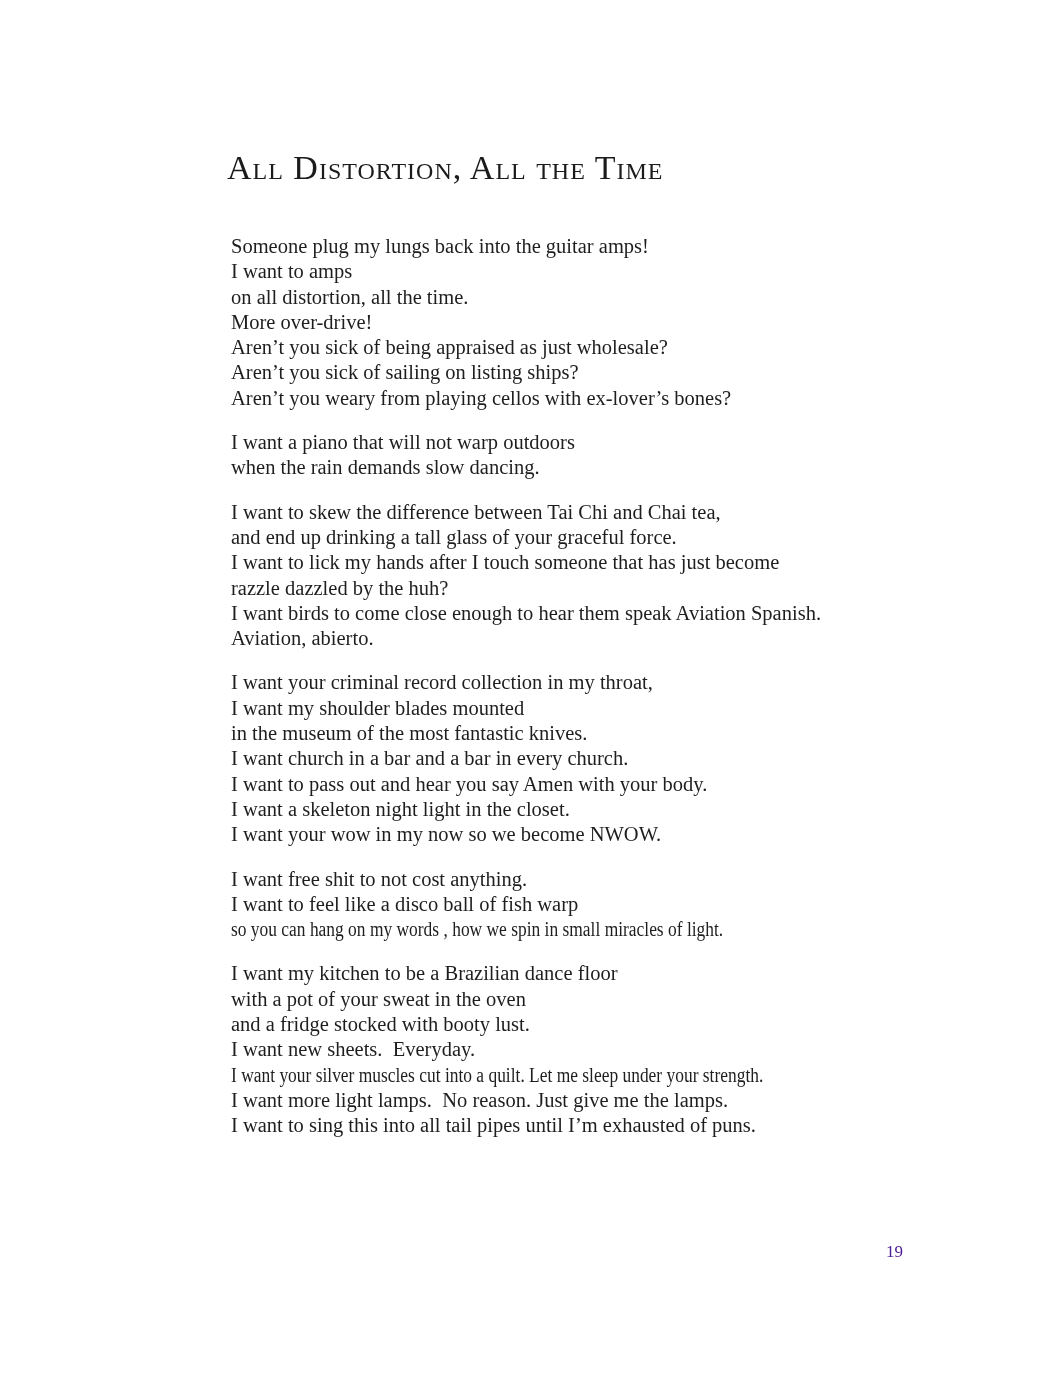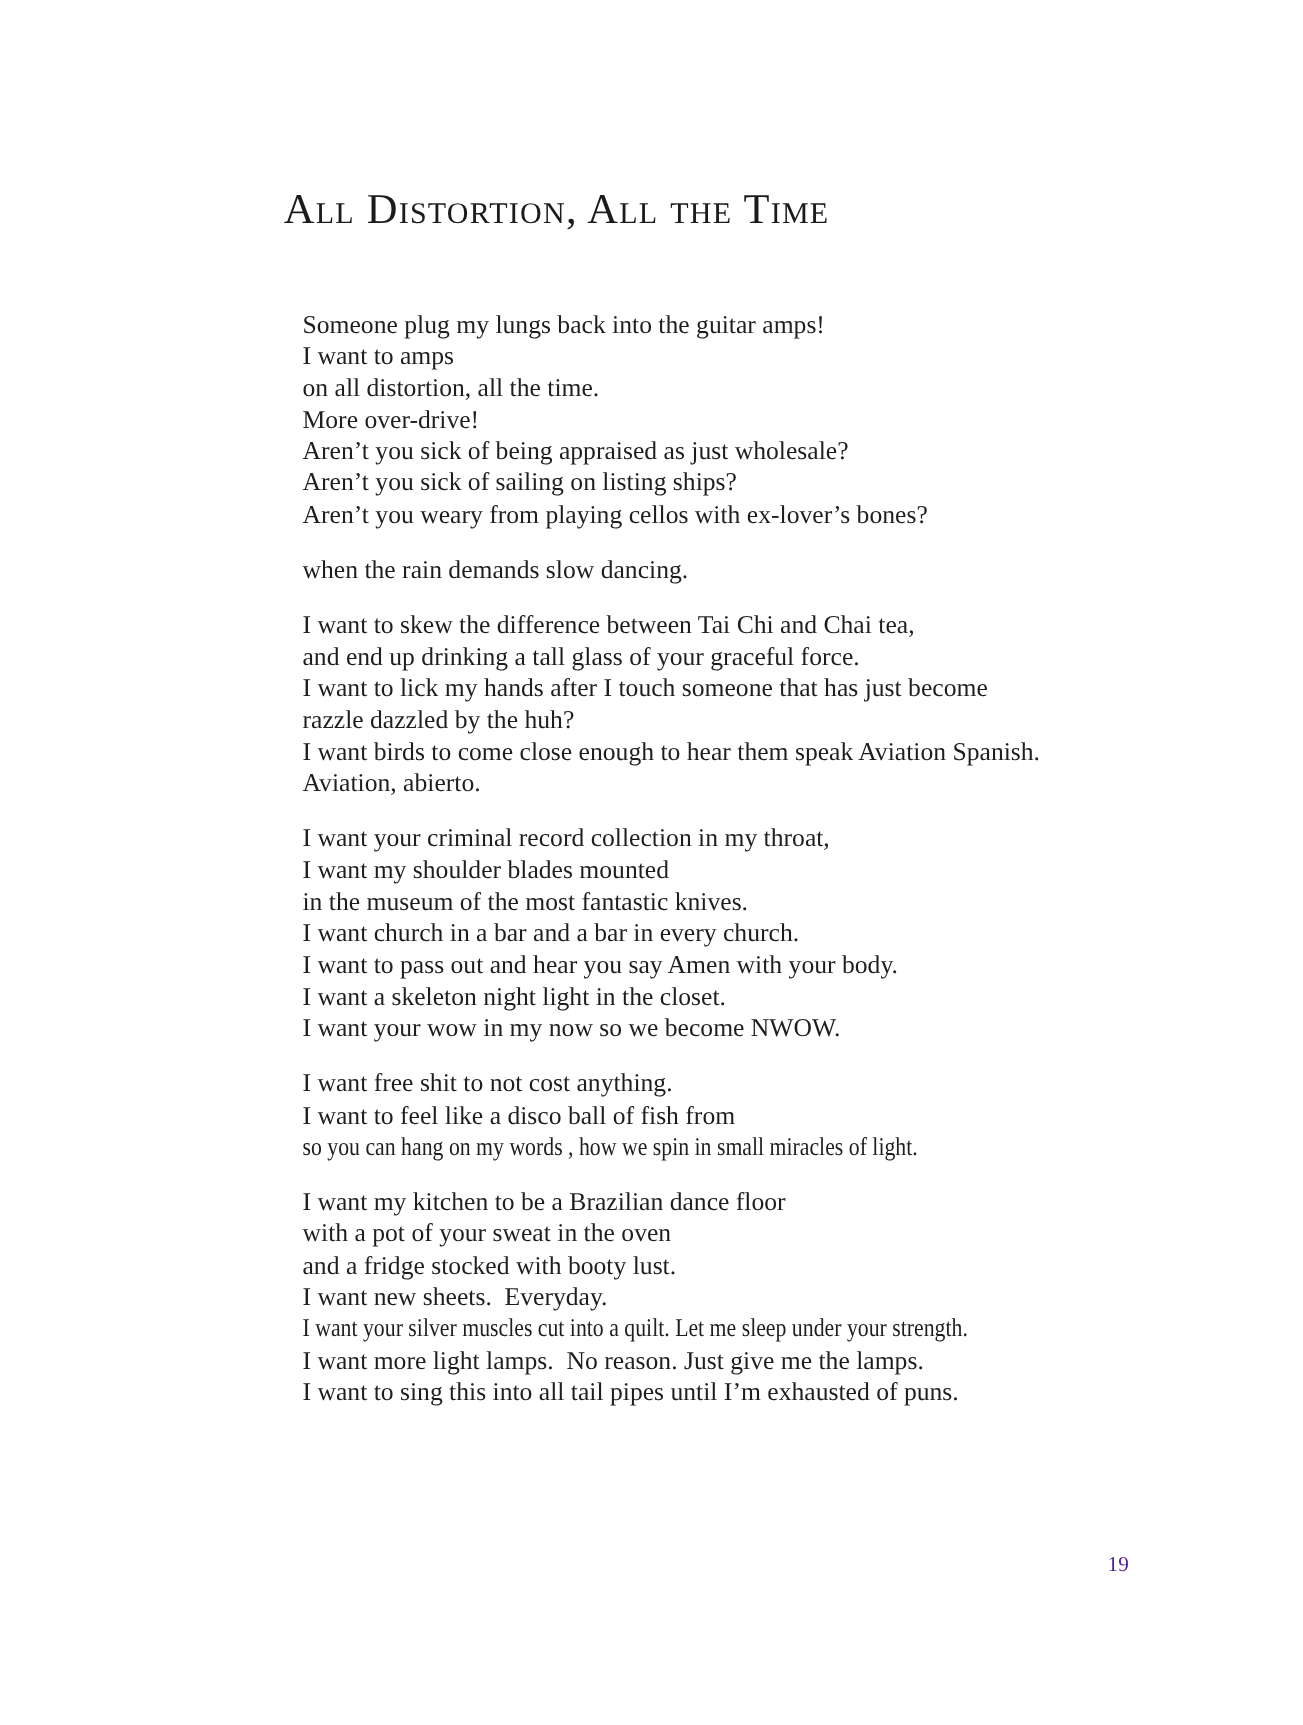--- a/index.html
+++ b/index.html
@@ -25,25 +25,25 @@
     left: 227px;
     top: 148px;
     width: 700px;
   }
   .poem-title {
     font-variant: small-caps;
     font-size: 34px;
     line-height: 40px;
     letter-spacing: 1px;
     color: #1b1b1b;
-    margin: 0 0 60px 0;
+    margin: 0 0 46px 0;
     font-weight: normal;
   }
   .stanza {
-    margin: 0 0 19px 15px;
+    margin: 0 0 19px 4px;
   }
   .line {
     font-size: 20.5px;
     line-height: 25.3px;
     white-space: pre;
     color: #1e1e1e;
   }
   .condensed {
     transform: scaleX(0.85);
     transform-origin: 0 50%;
@@ -69,20 +69,21 @@
       <div class="line">I want to amps</div>
       <div class="line">on all distortion, all the time.</div>
       <div class="line">More over-drive!</div>
       <div class="line">Aren’t you sick of being appraised as just wholesale?</div>
       <div class="line">Aren’t you sick of sailing on listing ships?</div>
       <div class="line">Aren’t you weary from playing cellos with ex-lover’s bones?</div>
     </div>
 
 
     <div class="stanza">
+      <div class="line">I want a piano that will not warp outdoors</div>
       <div class="line">when the rain demands slow dancing.</div>
     </div>
 
     <div class="stanza">
       <div class="line">I want to skew the difference between Tai Chi and Chai tea,</div>
       <div class="line">and end up drinking a tall glass of your graceful force.</div>
       <div class="line">I want to lick my hands after I touch someone that has just become</div>
       <div class="line">razzle dazzled by the huh?</div>
       <div class="line">I want birds to come close enough to hear them speak Aviation Spanish.</div>
       <div class="line">Aviation, abierto.</div>
@@ -93,21 +94,21 @@
       <div class="line">I want my shoulder blades mounted</div>
       <div class="line">in the museum of the most fantastic knives.</div>
       <div class="line">I want church in a bar and a bar in every church.</div>
       <div class="line">I want to pass out and hear you say Amen with your body.</div>
       <div class="line">I want a skeleton night light in the closet.</div>
       <div class="line">I want your wow in my now so we become NWOW.</div>
     </div>
 
     <div class="stanza">
       <div class="line">I want free shit to not cost anything.</div>
-      <div class="line">I want to feel like a disco ball of fish from</div>
+      <div class="line">I want to feel like a disco ball of fish warp</div>
       <div class="line condensed">so you can hang on my words , how we spin in small miracles of light.</div>
     </div>
 
     <div class="stanza">
       <div class="line">I want my kitchen to be a Brazilian dance floor</div>
       <div class="line">with a pot of your sweat in the oven</div>
       <div class="line">and a fridge stocked with booty lust.</div>
       <div class="line">I want new sheets.  Everyday.</div>
       <div class="line condensed">I want your silver muscles cut into a quilt. Let me sleep under your strength.</div>
       <div class="line">I want more light lamps.  No reason. Just give me the lamps.</div>

